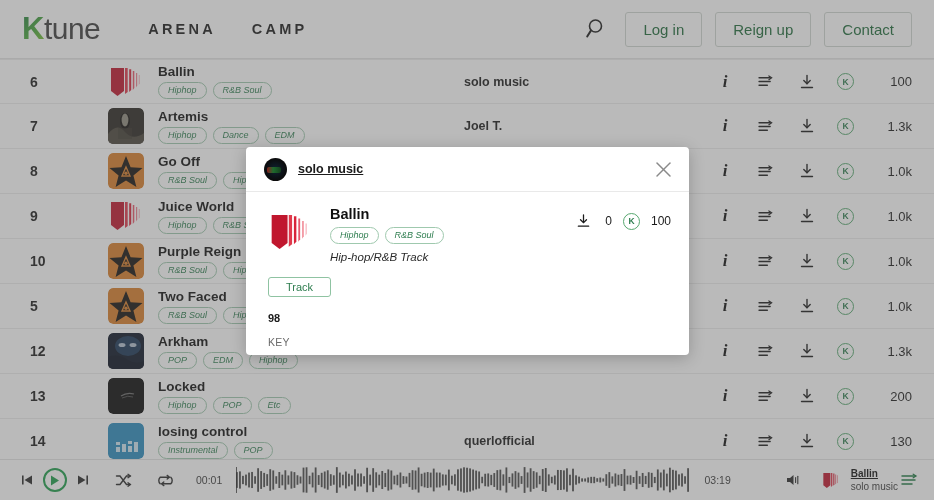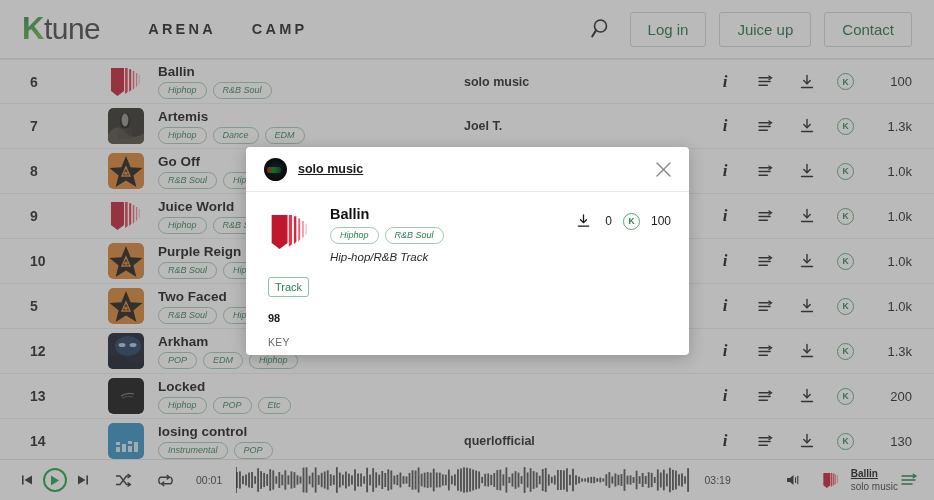--- a/index.html
+++ b/index.html
@@ -110,21 +110,21 @@
   .modal-body { flex: 1; position: relative; padding: 14px 18px 0 22px; }
   .mb-top { display: flex; align-items: flex-start; }
   .mb-art { width: 46px; flex: 0 0 46px; padding-top: 4px; }
   .mb-info { margin-left: 16px; flex: 1 1 auto; }
   .mb-title { font-size: 14.5px; font-weight: 700; color: #111; margin-bottom: 5px; }
   .mb-sub { font-size: 11.5px; color: #2b2b2b; margin-top: 7px; font-style: italic; }
   .mb-right { display: flex; align-items: center; gap: 11px; padding-top: 4px; }
   .mb-num { font-size: 12px; color: #1b1b1b; }
   .track-pill {
     display: inline-block; border: 1px solid #8fc3a2; color: #2e7d4f;
-    border-radius: 3px; font-size: 11px; padding: 3px 6px; margin-top: 14px;
+    border-radius: 3px; font-size: 11px; padding: 3px 17px; margin-top: 14px;
   }
   .meta { margin-top: 15px; }
   .meta-k { font-size: 10.5px; color: #6b6b6b; letter-spacing: 0.3px; line-height: 13px; }
   .meta-v { font-size: 11px; color: #1b1b1b; font-weight: 700; line-height: 13px; margin-bottom: 11px; }
 
   
   .player {
     position: absolute; bottom: 0; left: 0; width: 934px; height: 41px;
     background: #fff; border-top: 1px solid #e4e4e4;
     display: flex; align-items: center; padding: 0 14px; z-index: 6;
@@ -158,21 +158,21 @@
       <div class="nav-item">CAMP</div>
     </div>
     <div class="header-right">
       <div class="search-btn">
         <svg width="24" height="24" viewBox="0 0 24 24" fill="none" stroke="#1b1b1b" stroke-width="1.6">
           <circle cx="10.5" cy="9" r="6"></circle>
             <line x1="5.9" y1="13.6" x2="2.2" y2="19.5" stroke-linecap="round" stroke-width="2"></line>
         </svg>
       </div>
       <button class="hbtn">Log in</button>
-      <button class="hbtn">Juice up</button>
+      <button class="hbtn">Reign up</button>
       <button class="hbtn">Contact</button>
     </div>
   </div>
 
   <div class="table-wrap" id="rows-host">
       <div class="row first">
         <div class="col-rank">6</div>
         <div class="col-art">
           <div class="art"><svg width="36" height="36" viewBox="0 0 36 36">
               <path d="M3 4 L16 4 L16 27 L9.5 32 L3 27 Z" fill="#c0172e"></path>

